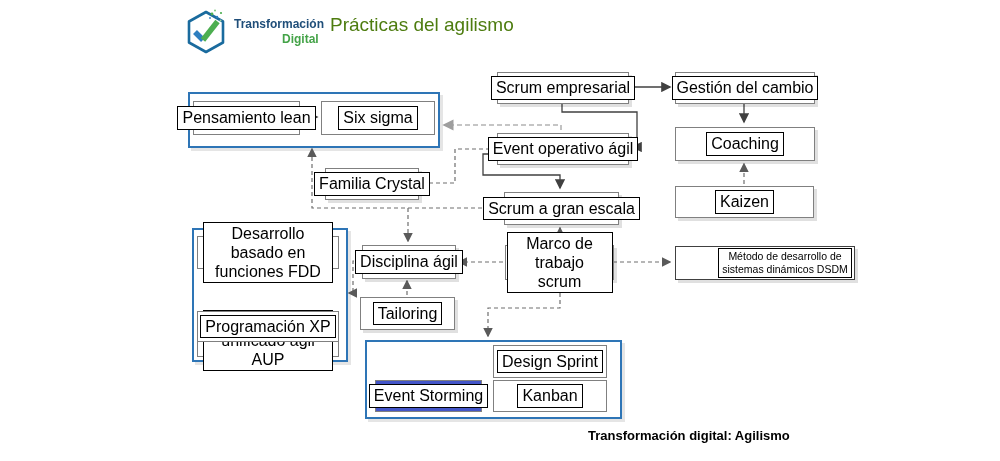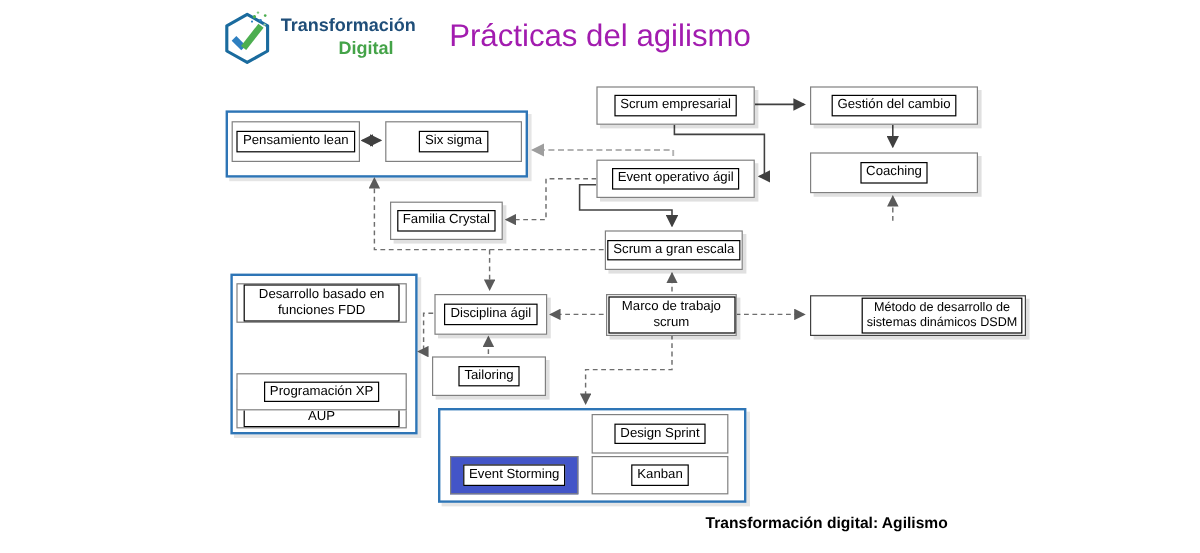--- a/index.html
+++ b/index.html
@@ -7,33 +7,33 @@
 
   #wires{position:absolute;left:0;top:0;width:1000px;height:461px;z-index:1;}
 
   .group{position:absolute;border:2px solid var(--group_border,#2e75b6);background:#fff;
          box-shadow:3px 3px 0 rgba(0,0,0,.10);z-index:0;}
 
   .node{position:absolute;background:#fff;border:1px solid var(--node_border,#808080);
         display:flex;align-items:center;justify-content:center;
         box-shadow:3px 3px 0 rgba(0,0,0,.12);z-index:2;}
   .node.in-group{box-shadow:none;}
-  .node .label{border:1px solid #000;background:#fff;color:#000;font-size:11px;
+  .node .label{border:1px solid #000;background:#fff;color:#000;font-size:16px;
                line-height:1.2;padding:1px 4px;text-align:center;white-space:nowrap;}
   .node .label.wrap{white-space:normal;}
   .node.highlight{background:var(--event_storming_fill,#4355c8);}
   .node.dark-border{border-color:#404040;}
 
-  #title{position:absolute;left:330px;top:14px;width:340px;text-align:center;
-         font-size:26px;color:#a21caf;z-index:2;}
+  #title{position:absolute;left:330px;top:14px;width:340px;text-align:left;
+         font-size:19px;color:#4d7c0f;z-index:2;}
 
   #footer{position:absolute;left:588px;top:428px;font-size:13px;font-weight:bold;color:#000;z-index:2;}
 
   #logo{position:absolute;left:182px;top:8px;display:flex;align-items:center;z-index:2;}
-  #logo .logo-text{margin-left:4px;font-weight:bold;font-size:15px;line-height:1.25;}
+  #logo .logo-text{margin-left:4px;font-weight:bold;font-size:12px;line-height:1.25;}
   #logo .logo-text .l1{color:var(--logo_navy,#1f4e79);}
   #logo .logo-text .l2{color:var(--logo_green,#44a348);padding-left:48px;}
 
   .solid{stroke:var(--line_solid,#404040);stroke-width:1.3;fill:none;}
   .dash{stroke:var(--line_dashed,#6e6e6e);stroke-width:1.2;fill:none;stroke-dasharray:4 3;}
   .dashlight{stroke:var(--line_dashed_light,#b3b3b3);stroke-width:1.6;fill:none;stroke-dasharray:5 3;}
 </style>
 </head>
 <body>
 
@@ -116,20 +116,23 @@
   <div class="node" style="left:675px;top:127px;width:138px;height:32px;">
     <span class="label">Coaching</span>
   </div>
 
   <div class="node" style="left:325px;top:168px;width:92px;height:30px;">
     <span class="label">Familia Crystal</span>
   </div>
   <div class="node" style="left:504px;top:192px;width:113px;height:31px;">
     <span class="label">Scrum a gran escala</span>
   </div>
+  <div class="node" style="left:675px;top:186px;width:137px;height:30px;">
+    <span class="label">Kaizen</span>
+  </div>
 
   <div class="node in-group" style="left:197px;top:236px;width:140px;height:31px;">
     <span class="label wrap" style="width:120px;">Desarrollo basado en funciones FDD</span>
   </div>
   <div class="node in-group" style="left:197px;top:276px;width:140px;height:31px;margin-top:48px;">
     <span class="label wrap" style="width:120px;">Proceso unificado ágil AUP</span>
   </div>
   <div class="node in-group" style="left:197px;top:311px;width:140px;height:29px;align-items:center;">
     <span class="label">Programación XP</span>
   </div>

